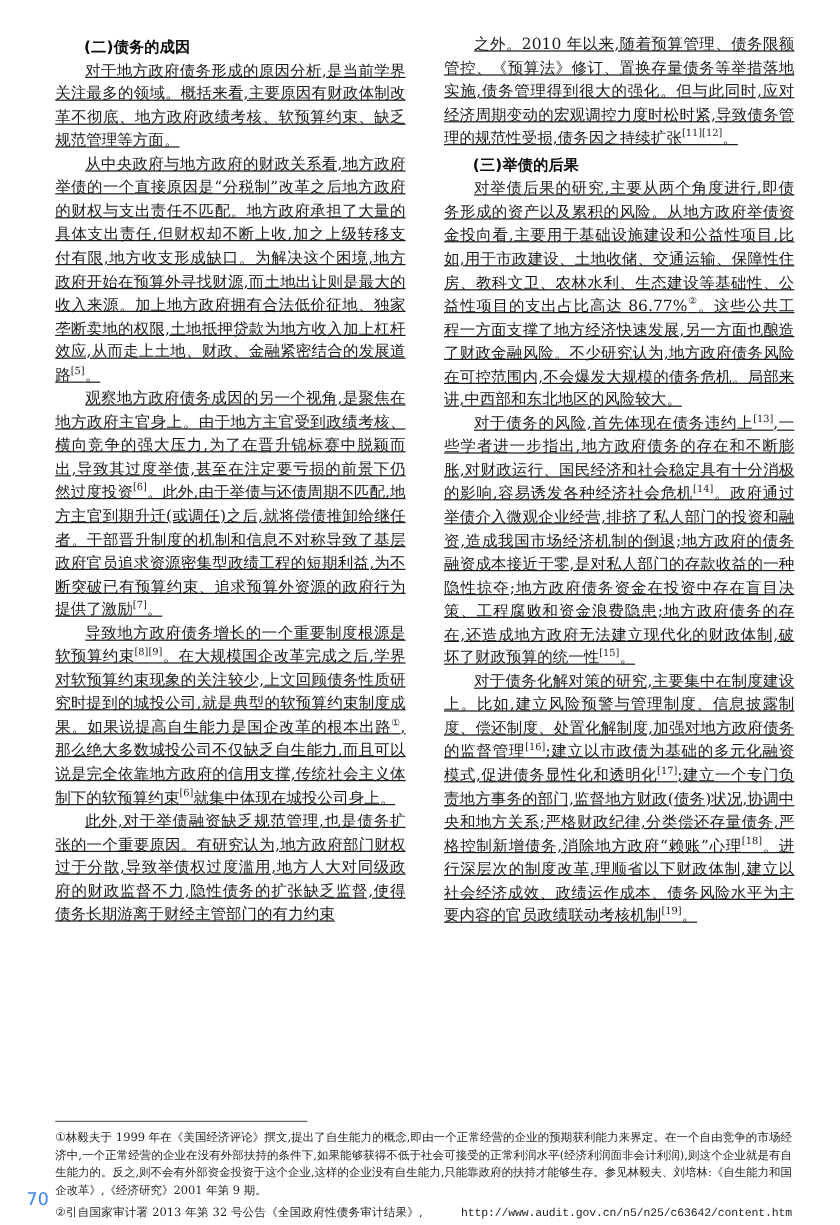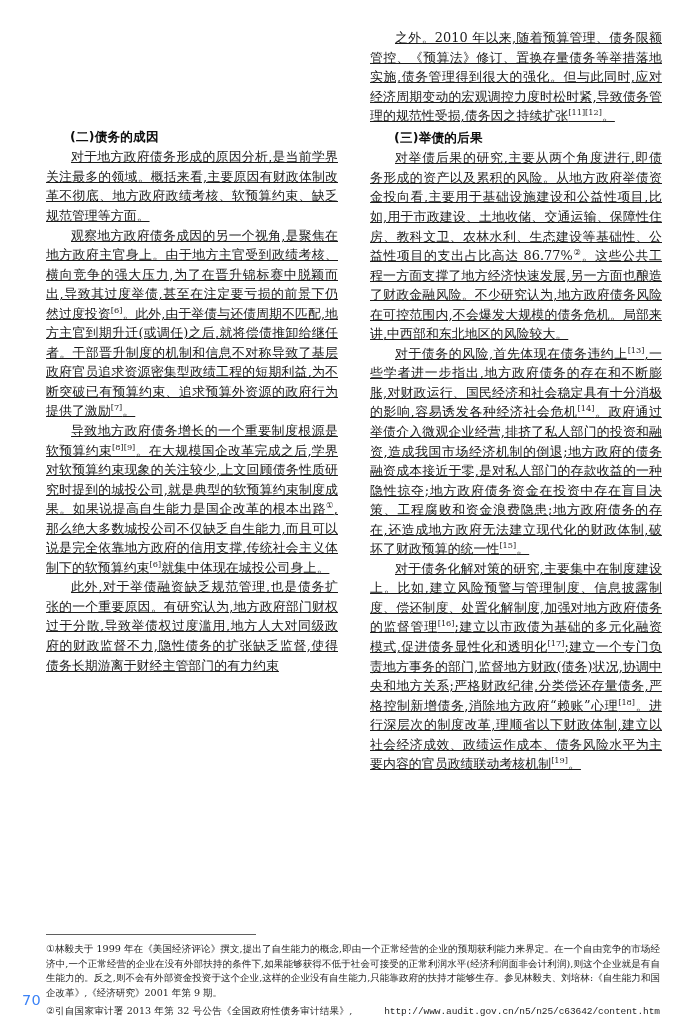--- a/index.html
+++ b/index.html
@@ -116,20 +116,23 @@
 <div class="page">
 
   <div class="columns">
 
     <div class="col">
 
       <h2 class="section-heading">(二)债务的成因</h2>
 
       <p class="para">对于地方政府债务形成的原因分析,是当前学界关注最多的领域。概括来看,主要原因有财政体制改革不彻底、地方政府政绩考核、软预算约束、缺乏规范管理等方面。</p>
 
+      <p class="para">
+        <span>从中央政府与地方政府的财政关系看,地方政府举债的一个直接原因是“分税制”改革之后地方政府的财权与支出责任不匹配。地方政府承担了大量的具体支出责任,但财权却不断上收,加之上级转移支付有限,地方收支形成缺口。为解决这个困境,地方政府开始在预算外寻找财源,而土地出让则是最大的收入来源。加上地方政府拥有合法低价征地、独家垄断卖地的权限,土地抵押贷款为地方收入加上杠杆效应,从而走上土地、财政、金融紧密结合的发展道路</span><sup class="ref">[5]</sup><span>。</span>
+      </p>
 
       <p class="para">
         <span>观察地方政府债务成因的另一个视角,是聚焦在地方政府主官身上。由于地方主官受到政绩考核、横向竞争的强大压力,为了在晋升锦标赛中脱颖而出,导致其过度举债,甚至在注定要亏损的前景下仍然过度投资</span><sup class="ref">[6]</sup><span>。此外,由于举债与还债周期不匹配,地方主官到期升迁(或调任)之后,就将偿债推卸给继任者。干部晋升制度的机制和信息不对称导致了基层政府官员追求资源密集型政绩工程的短期利益,为不断突破已有预算约束、追求预算外资源的政府行为提供了激励</span><sup class="ref">[7]</sup><span>。</span>
       </p>
 
       <p class="para">
         <span>导致地方政府债务增长的一个重要制度根源是软预算约束</span><sup class="ref">[8][9]</sup><span>。在大规模国企改革完成之后,学界对软预算约束现象的关注较少,上文回顾债务性质研究时提到的城投公司,就是典型的软预算约束制度成果。如果说提高自生能力是国企改革的根本出路</span><sup class="ref">①</sup><span>,那么绝大多数城投公司不仅缺乏自生能力,而且可以说是完全依靠地方政府的信用支撑,传统社会主义体制下的软预算约束</span><sup class="ref">[6]</sup><span>就集中体现在城投公司身上。</span>
       </p>
 
       <p class="para nowidow">此外,对于举债融资缺乏规范管理,也是债务扩张的一个重要原因。有研究认为,地方政府部门财权过于分散,导致举债权过度滥用,地方人大对同级政府的财政监督不力,隐性债务的扩张缺乏监督,使得债务长期游离于财经主管部门的有力约束</p>

